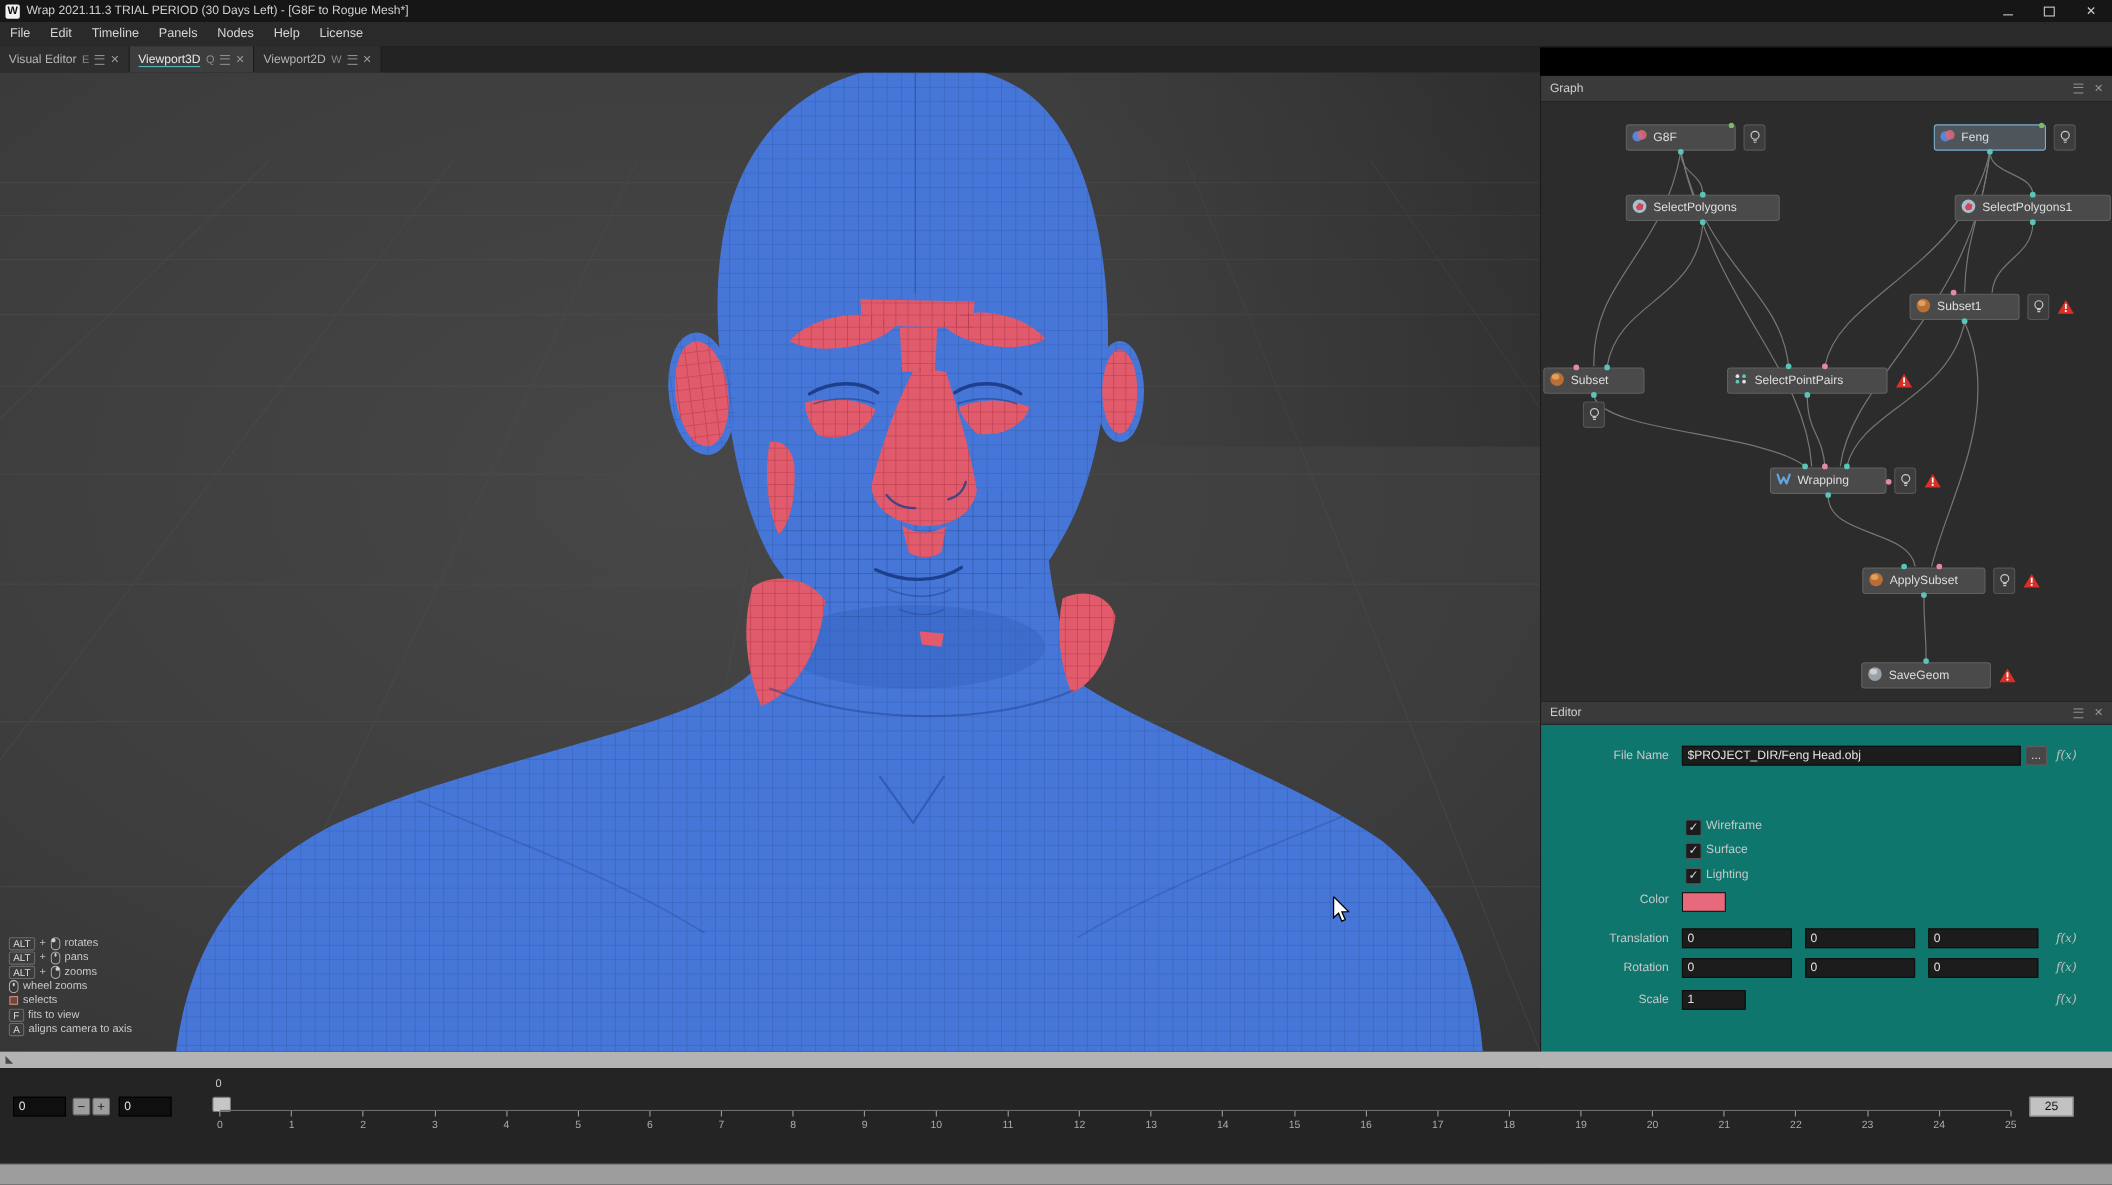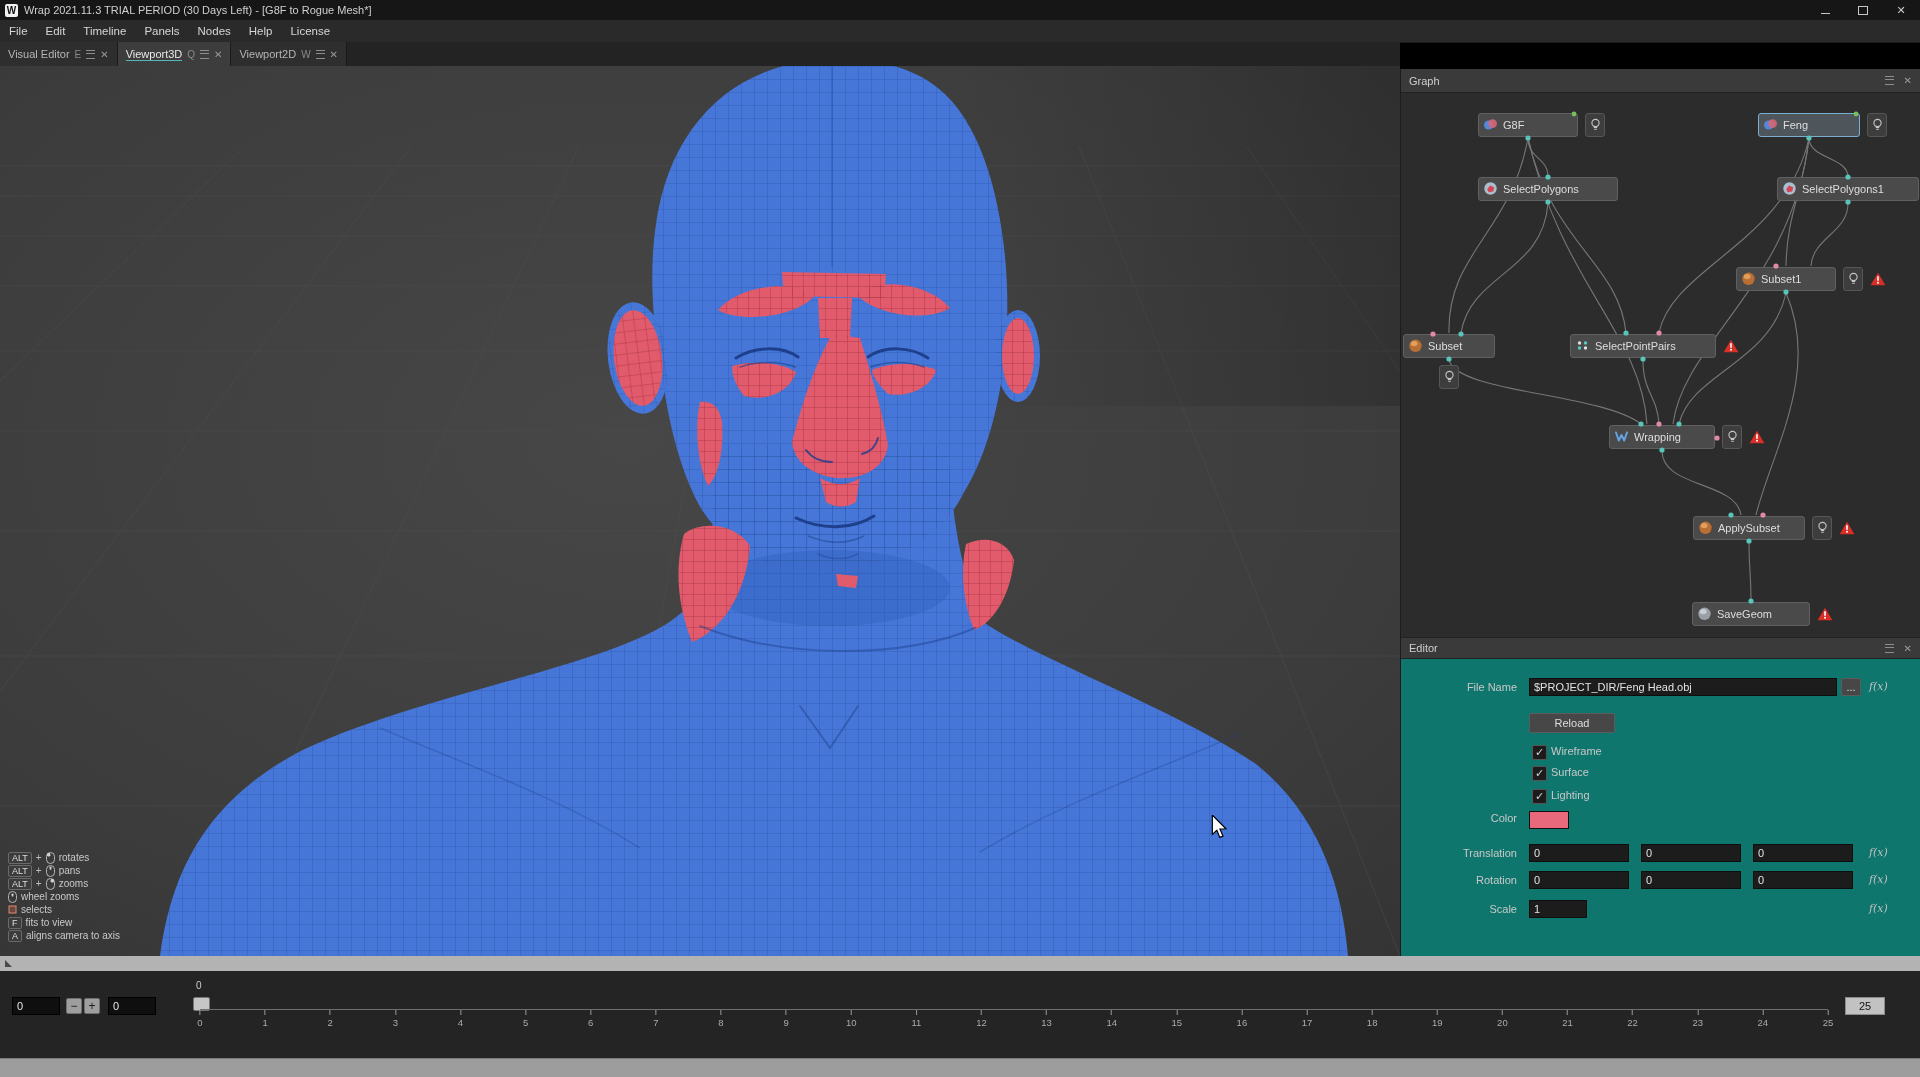--- a/index.html
+++ b/index.html
@@ -576,23 +576,20 @@
     </div>
 
     <div class="editor-form">
       <div class="erow" style="top:19px;">
         <span class="elabel">File Name</span>
         <input class="tin" style="left: 128px; width: 308px;" value="$PROJECT_DIR/Feng Head.obj">
         <div class="btn" style="position:absolute;left:440px;top:0;width:20px;height:18px;">...</div>
         <span class="fx">f(x)</span>
       </div>
 
-      <div class="erow" style="top:54px;">
-        <div class="btn" style="position:absolute;left:128px;top:0;width:86px;height:20px;">Reload</div>
-      </div>
 
       <div class="erow" style="top:86px;">
         <span class="cb checked">
             <i>✓</i>
           </span>
         <span class="cbl">Wireframe</span>
       </div>
       <div class="erow" style="top:107px;">
         <span class="cb checked">
             <i>✓</i>

